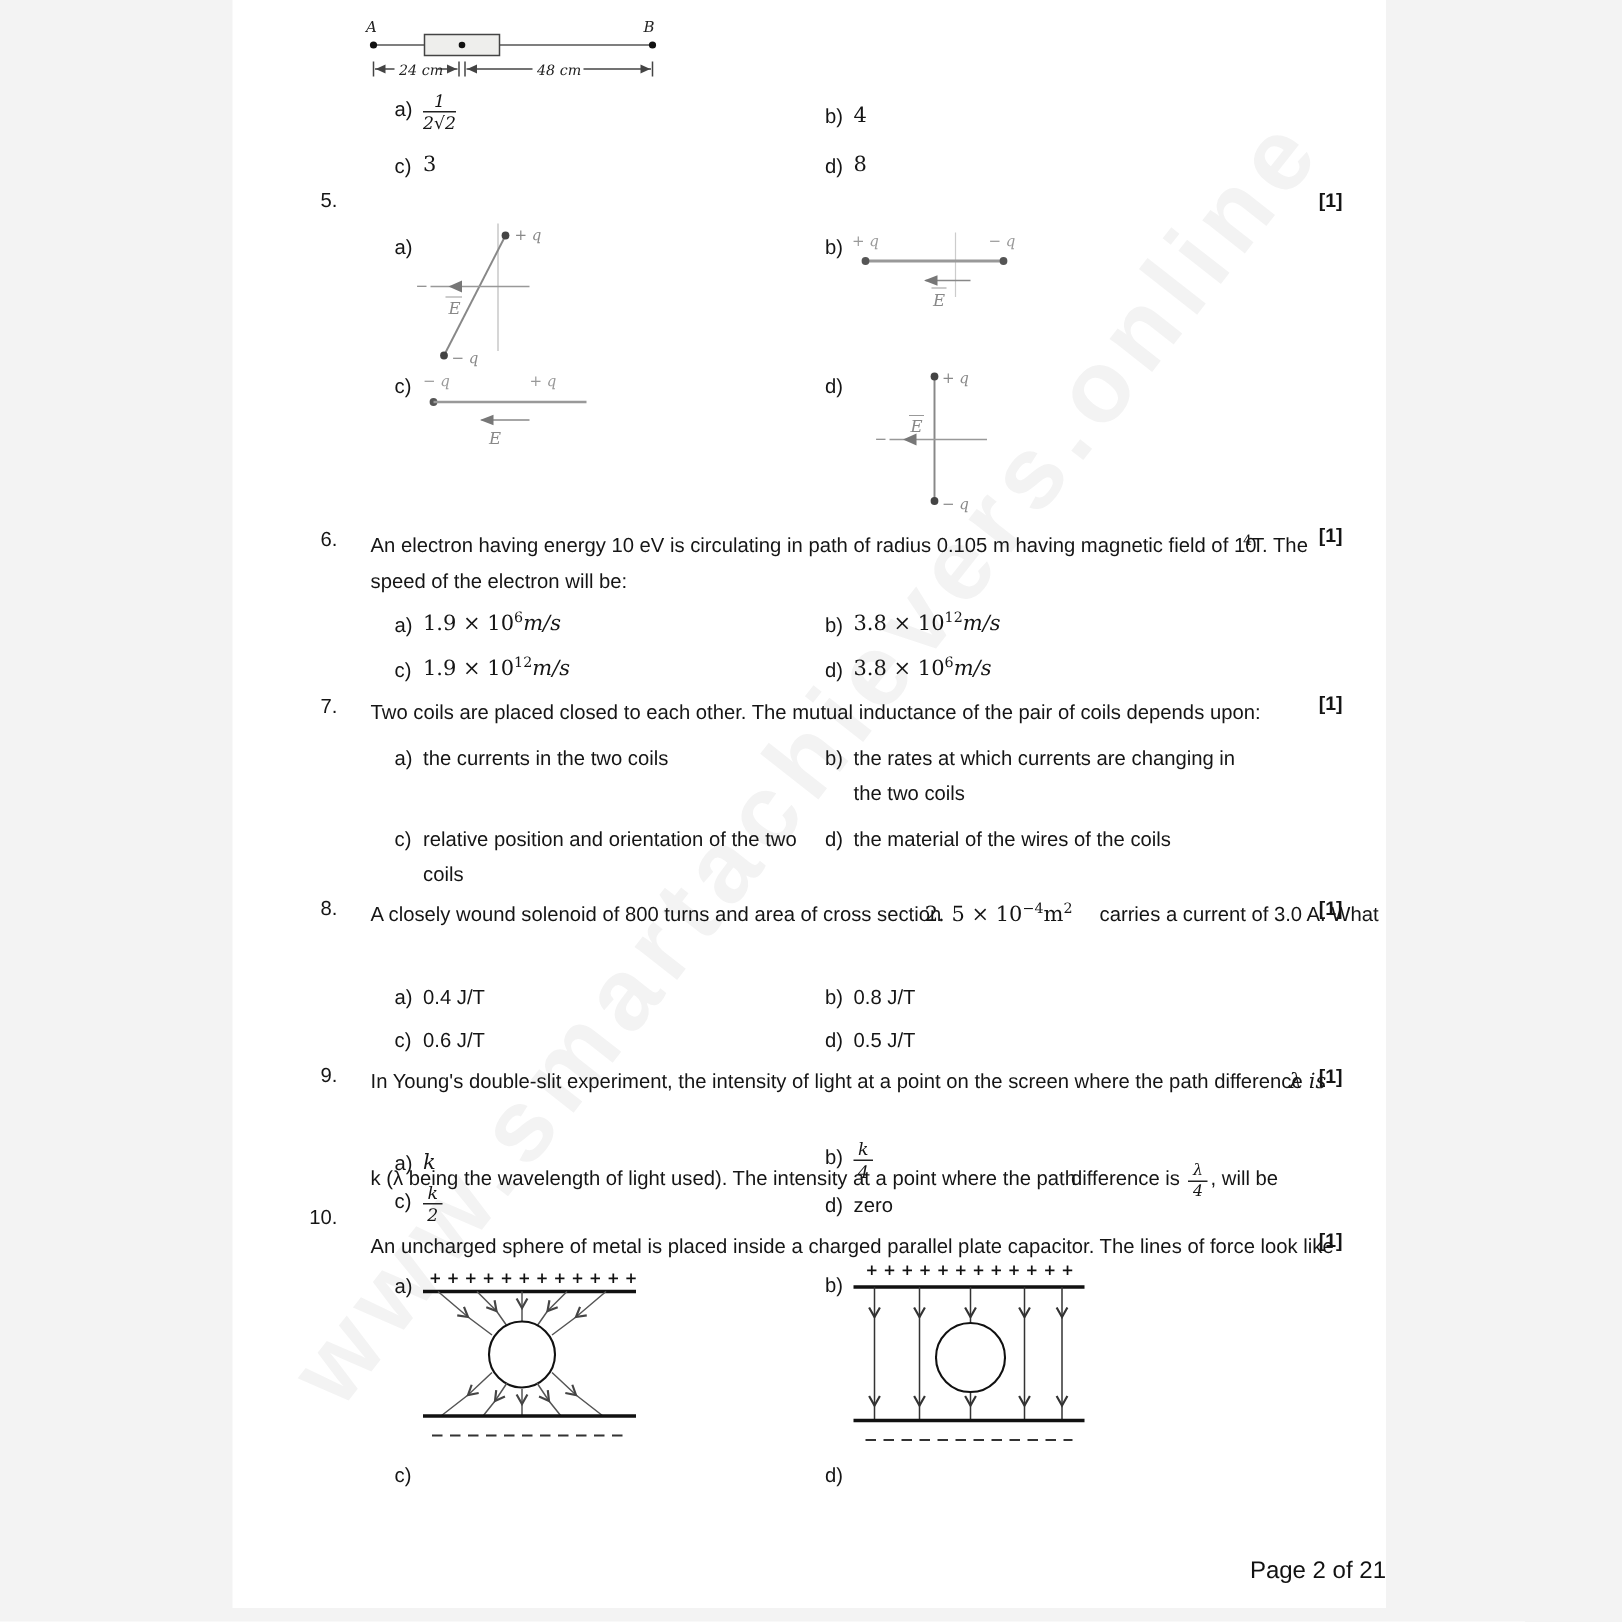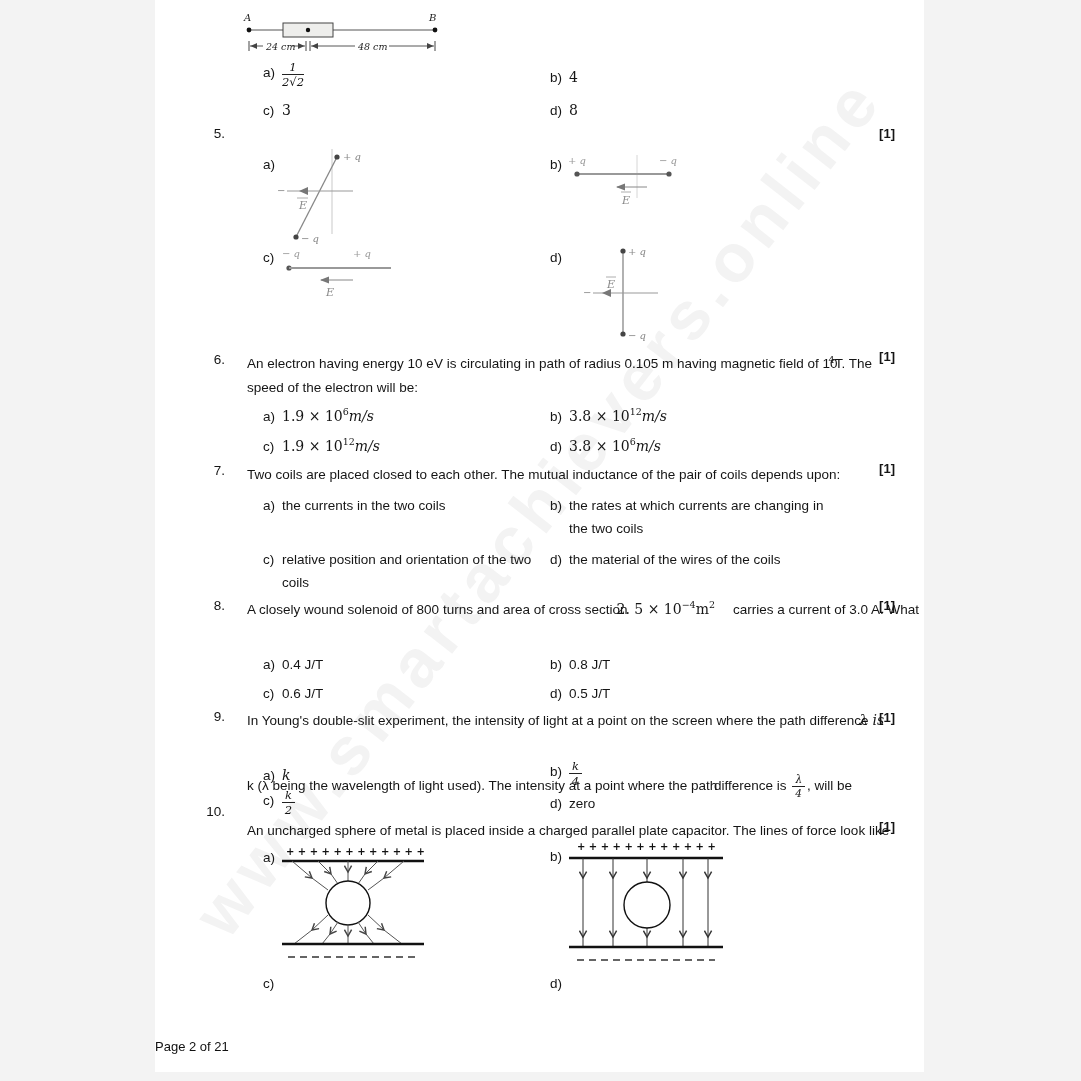--- a/index.html
+++ b/index.html
@@ -30,21 +30,21 @@
   .ovl9a{margin-left:-13px;font-weight:normal;}
   .ovl9b{margin-left:-7px;}
   .frac{display:inline-block;text-align:center;vertical-align:middle;
     font-family:"DejaVu Serif",serif;font-style:italic;font-size:11.5px;line-height:1.05;}
   .frac .num{display:block;padding:0 3px 1px 3px;border-bottom:1px solid #222;}
   .frac .den{display:block;padding-top:1px;}
   .inlf{font-size:10.5px;vertical-align:-7px;margin:0 2px;}
   .figlab{font-size:13.5px;}
   svg text{font-family:"DejaVu Serif",serif;font-style:italic;}
   svg text.pm{font-family:"DejaVu Sans",sans-serif;font-style:normal;font-weight:bold;}
-  .footer{left:0;width:769px;text-align:left;top:1039px;font-size:13px;color:#111;}
+  .footer{left:0;width:769px;text-align:right;top:1039px;font-size:16px;color:#111;}
 </style>
 </head>
 <body>
 
 <div class="page">
 
   <div class="watermark">www.smartachievers.online</div>
 
   <svg class="abs" style="left:88px;top:13px" width="202" height="44" viewBox="0 0 202 44">
     <line x1="6" y1="17" x2="192" y2="17" stroke="#555" stroke-width="1"></line>

